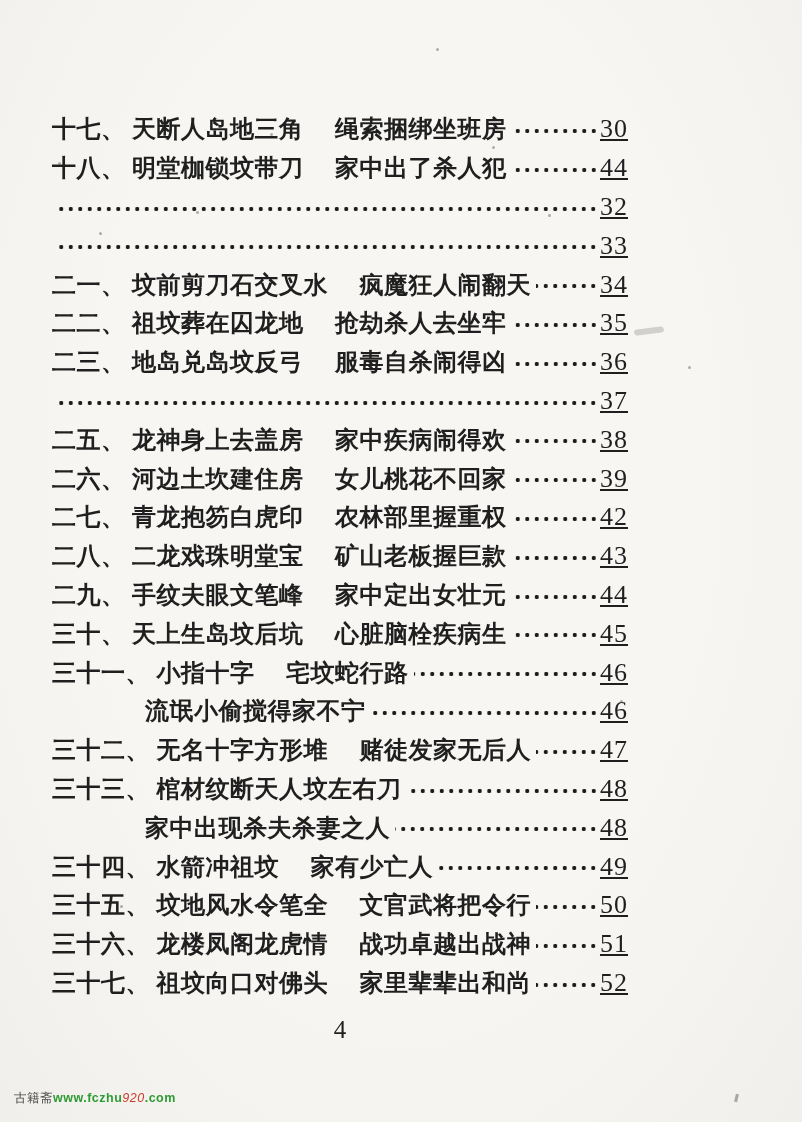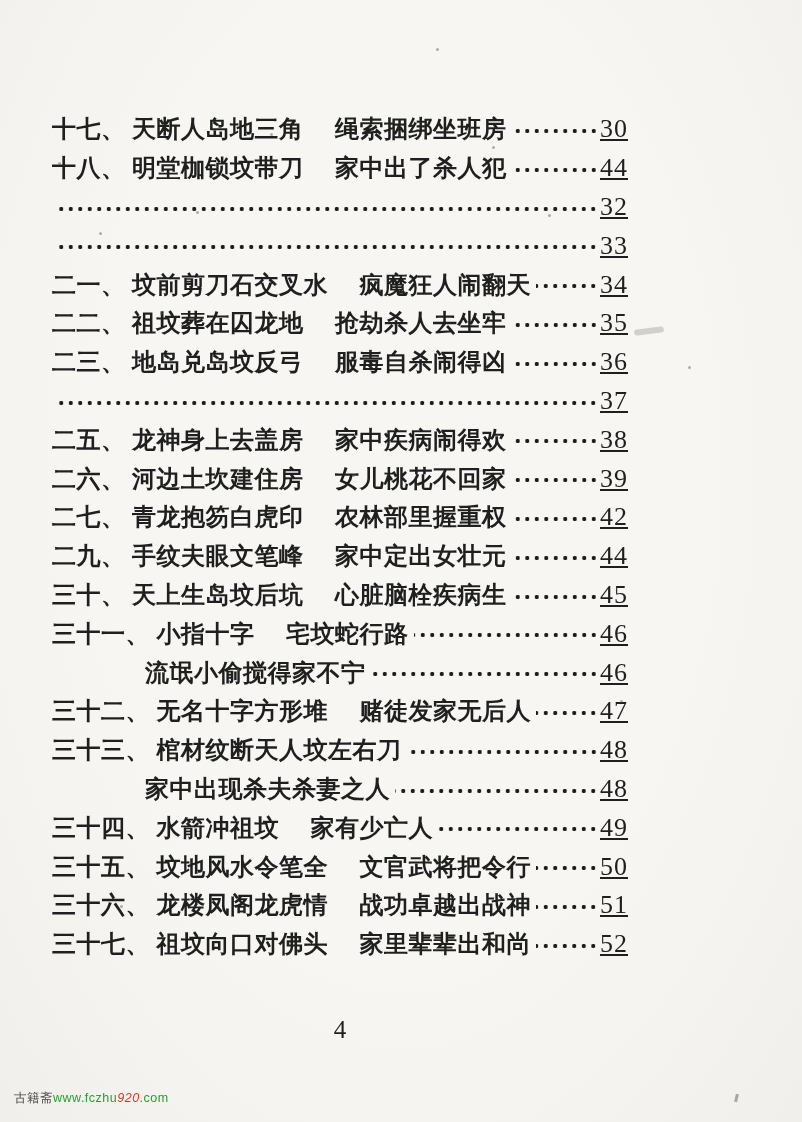--- a/index.html
+++ b/index.html
@@ -33,21 +33,21 @@
   .folio {
     position:absolute; left:52px; top:1016px; width:576px;
     text-align:center; font-size:25px;
   }
   .watermark {
     position:absolute; left:14px; top:1090px;
     font-family:"Liberation Sans","DejaVu Sans",sans-serif;
     font-size:12.5px; letter-spacing:0.5px;
   }
   .wm-name { color:#4a4a48; margin-right:0; }
-  .wm-g { color:#2e9b35; }
+  .wm-g { color:#2e9b35;font-weight:bold; }
   .wm-r { color:#cd3a2a;font-style:italic; }
   
   .speck { position:absolute; width:3px; height:3px; border-radius:50%;
            background:#555; opacity:.45; }
   .smudge {
     position:absolute; left:634px; top:328px; width:30px; height:6px;
     background:#8a8a86; opacity:.35; border-radius:3px;
     transform:rotate(-7deg);
   }
   .tickmark {
@@ -149,20 +149,29 @@
     <div class="toc-row">
       <span class="row-text">
         <span class="label">二七、</span>
         <span class="part">青龙抱笏白虎印</span>
         <span class="part">农林部里握重权</span>
       </span>
       <span class="leader"></span>
       <span class="pagenum">42</span>
     </div>
 
+    <div class="toc-row">
+      <span class="row-text">
+        <span class="label">二八、</span>
+        <span class="part">二龙戏珠明堂宝</span>
+        <span class="part">矿山老板握巨款</span>
+      </span>
+      <span class="leader"></span>
+      <span class="pagenum">43</span>
+    </div>
 
     <div class="toc-row">
       <span class="row-text">
         <span class="label">二九、</span>
         <span class="part">手纹夫眼文笔峰</span>
         <span class="part">家中定出女壮元</span>
       </span>
       <span class="leader"></span>
       <span class="pagenum">44</span>
     </div>

